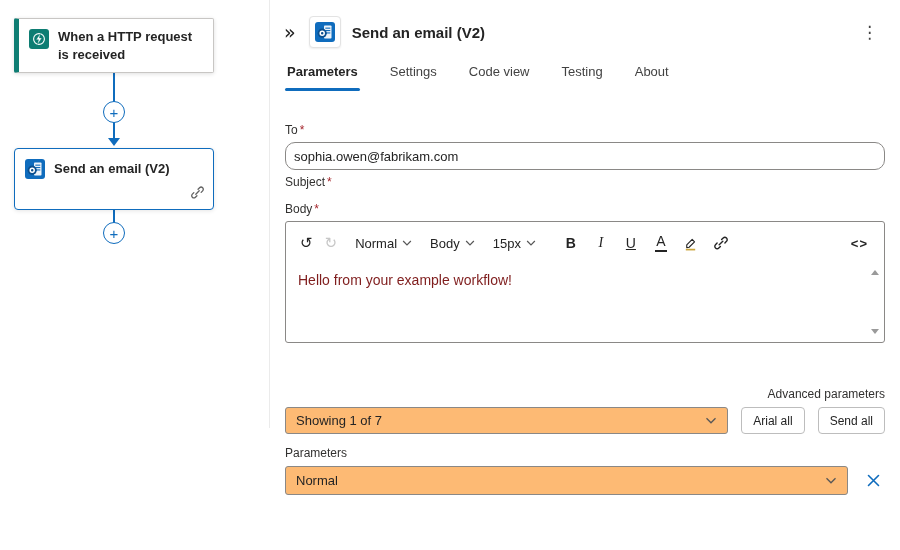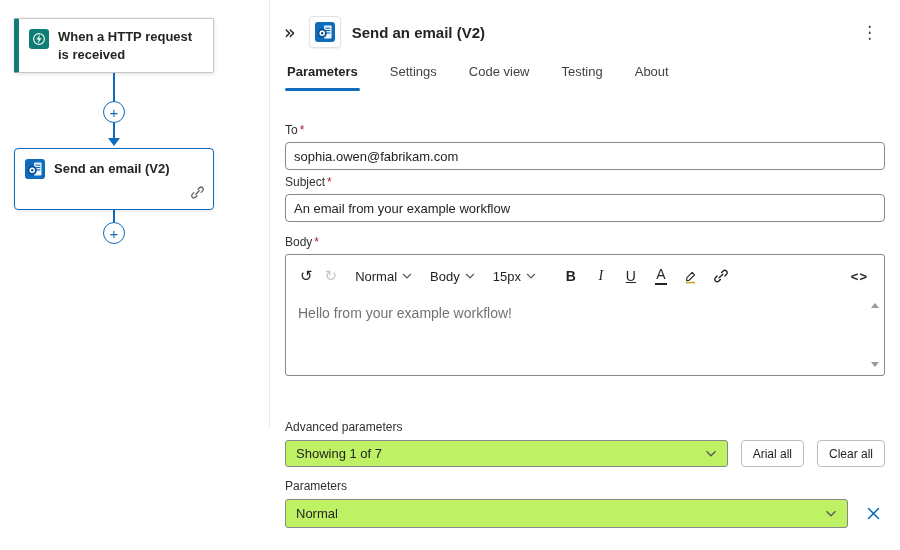--- a/index.html
+++ b/index.html
@@ -42,46 +42,46 @@
   .more { margin-left:auto; font-size:17px; color:#424242; padding:0 8px; cursor:pointer; font-family:"DejaVu Sans", sans-serif; }
 
   .tabs { display:flex; gap:28px; padding:4px 15px 0 15px; }
   .tab { position:relative; font-size:13px; color:#424242; padding:6px 2px 12px 2px; cursor:pointer; white-space:nowrap; }
   .tab.active { font-weight:700; color:#242424; }
   .tab.active::after { content:""; position:absolute; left:0; right:0; bottom:0; height:3px; background:#0f6cbd; border-radius:2px; }
 
   .form { padding:32px 15px 10px 15px; }
   .field-label { font-size:12px; color:#323130; display:flex; gap:2px; }
   .req { color:#a4262c; }
-  .mt-sub { margin-top:5px; } .mt-body { margin-top:13px; } .mt-adv { margin-top:44px; } .mt-imp { margin-top:12px; }
-  .text-input { width:100%; height:28px; margin-top:5px; border:1px solid #8a8886; border-radius:4px;
+  .mt-sub { margin-top:5px; } .mt-body { margin-top:13px; } .mt-adv { margin-top:44px;justify-content:flex-end; } .mt-imp { margin-top:12px; }
+  .text-input { width:100%; height:28px; margin-top:5px; border:1px solid #8a8886; border-radius:10px;
     font-size:13px; color:#242424; padding:0 8px; font-family:"Liberation Sans", sans-serif; background:#fff; outline:none; }
 
   .editor { border:1px solid #8a8886; border-radius:3px; margin-top:5px; }
   .editor-toolbar { display:flex; align-items:center; padding:8px 10px 6px 8px; }
   .tb-btn { display:flex; align-items:center; gap:5px; padding:4px 6px; border-radius:3px; cursor:pointer;
     font-size:13px; color:#242424; }
   .tb-ico { font-size:15px; line-height:1; font-family:"DejaVu Sans", sans-serif; }
   .disabled { color:#c7c7c7; }
   .tb-dd { margin-left:6px; }
   .fmt { width:30px; justify-content:center; font-size:14px; }
   .b { font-weight:700; }
   .i { font-style:italic; font-family:"Liberation Serif", serif; }
   .u { text-decoration:underline; }
   .a-color { display:flex; flex-direction:column; align-items:center; line-height:1; }
   .a-color .bar { width:12px; height:2.5px; background:#242424; margin-top:1.5px; }
   .code-btn { margin-left:auto; font-weight:700; letter-spacing:1px; }
-  .editor-body { position:relative; height:80px; padding:10px 20px 0 12px; font-size:14px; color:#737373; cursor:text; }
+  .editor-body { position:relative; height:80px; padding:10px 20px 0 12px; font-size:14px; color:#7f1d1d; cursor:text; }
   .scroll-up, .scroll-down { position:absolute; right:5px; width:0; height:0;
     border-left:4px solid transparent; border-right:4px solid transparent; cursor:pointer; }
   .scroll-up { top:8px; border-bottom:5px solid #9a9a9a; }
   .scroll-down { bottom:8px; border-top:5px solid #9a9a9a; }
 
   .row { display:flex; align-items:center; gap:13px; margin-top:6px; }
-  .dropdown { flex:1; height:27px; border:1px solid #8a8886; border-radius:3px; background:#bef264;
+  .dropdown { flex:1; height:27px; border:1px solid #8a8886; border-radius:3px; background:#fdba74;
     display:flex; align-items:center; justify-content:space-between; padding:0 10px; font-size:13px; cursor:pointer; }
   .btn { height:27px; padding:0 11px; border:1px solid #bdbdbd; border-radius:4px; background:#fff;
     font-size:12px; color:#242424; display:flex; align-items:center; cursor:pointer; white-space:nowrap; }
   .imp-dd { height:29px; }
   .close-x { display:flex; align-items:center; justify-content:center; width:24px; height:24px; cursor:pointer; }
 </style>
 </head>
 <body>
 
 <div class="app">
@@ -167,21 +167,20 @@
       <div class="field-label">
         <span>To</span>
           <span class="req">*</span>
       </div>
       <input class="text-input" type="text" value="sophia.owen@fabrikam.com" style="">
 
       <div class="field-label mt-sub">
         <span>Subject</span>
           <span class="req">*</span>
       </div>
-      <input class="text-input" type="text" value="An email from your example workflow" style="">
 
       <div class="field-label mt-body">
         <span>Body</span>
           <span class="req">*</span>
       </div>
 
       <div class="editor">
         <div class="editor-toolbar">
           <span class="tb-btn">
               <span class="tb-ico">↺</span>
@@ -256,21 +255,21 @@
         <div class="dropdown">
           <span>Showing 1 of 7</span>
           <svg width="12" height="7" viewBox="0 0 11 7" fill="none" stroke="#575757" stroke-width="1.3">
               <path d="M1 1.2 L5.5 5.8 L10 1.2"></path>
             </svg>
         </div>
         <div class="btn">
             <span>Arial all</span>
           </div>
         <div class="btn">
-            <span>Clear all</span>
+            <span>Send all</span>
           </div>
       </div>
 
       <div class="field-label mt-imp">
         <span>Parameters</span>
       </div>
       <div class="row">
         <div class="dropdown imp-dd">
           <span>Normal</span>
           <svg width="12" height="7" viewBox="0 0 11 7" fill="none" stroke="#575757" stroke-width="1.3">

